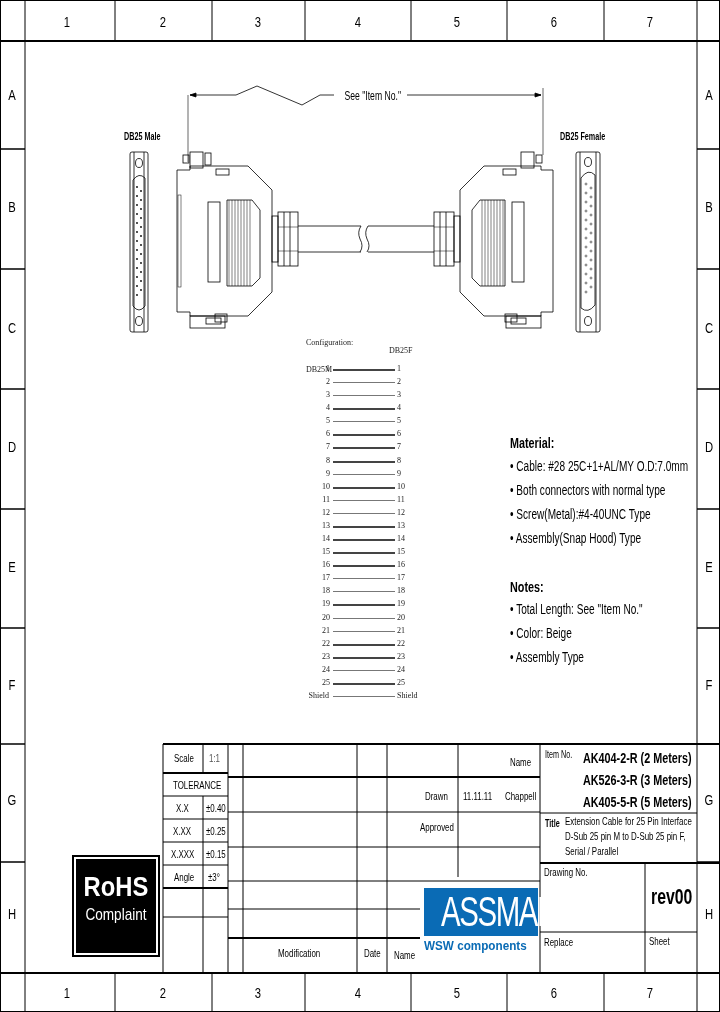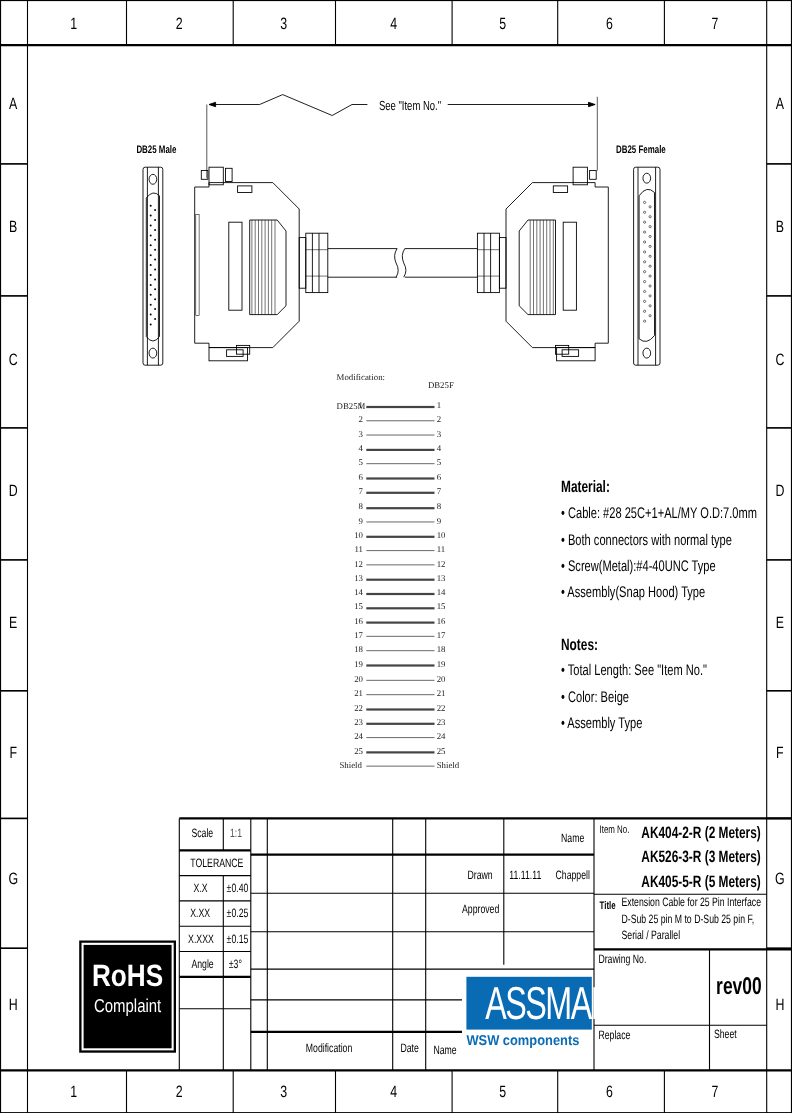--- a/index.html
+++ b/index.html
@@ -251,21 +251,21 @@
       </g>
     </g>
   </g>
 </svg>
 
 <div class="lbl narrow" style="left:343px;top:89px;font-size:12px;background:#fff;padding:0 2px;">See "Item No."</div>
 <div class="lbl narrow bold" style="left:124px;top:131px;font-size:10px;">DB25 Male</div>
 <div class="lbl narrow bold" style="left:560px;top:131px;font-size:10px;">DB25 Female</div>
 
 <div>
-  <div class="pinrow" style="left:306px;top:338px;">Modification:</div>
+  <div class="pinrow" style="left:306px;top:338px;">Configuration:</div>
   <div class="pinrow" style="left:306px;top:365px;">DB25M</div>
   <div class="pinrow" style="left:389px;top:346px;">DB25F</div>
   <div id="pin-rows">
       <div style="position: absolute; left: 0px; top: 0px;">
         <div class="pinrow" style="top: 364px; width: 26px; text-align: right; left: 304px;">1</div>
         <div style="position: absolute; left: 333px; width: 62px; top: 369px; height: 2px; background: rgb(68, 68, 68);"></div>
         <div class="pinrow" style="top: 364px; left: 397px;">1</div>
       </div>
       <div style="position: absolute; left: 0px; top: 0px;">
         <div class="pinrow" style="top: 377.08px; width: 26px; text-align: right; left: 304px;">2</div>

